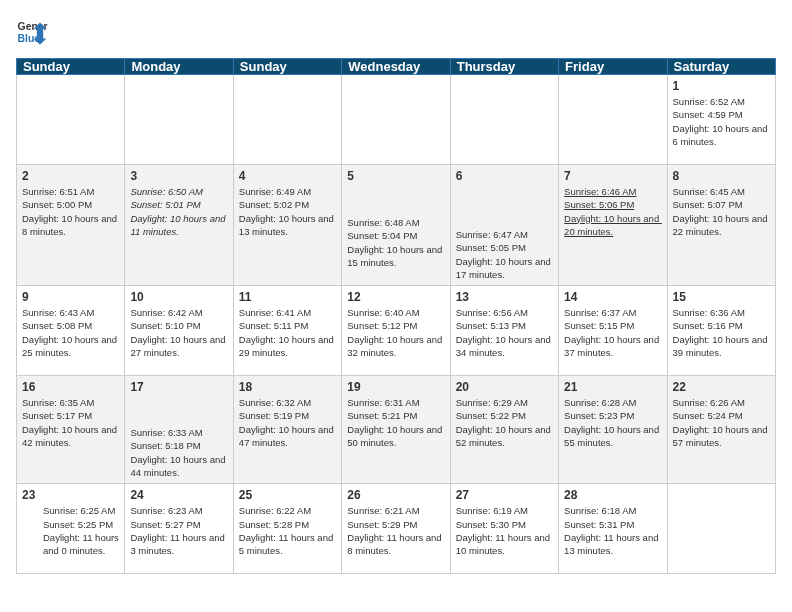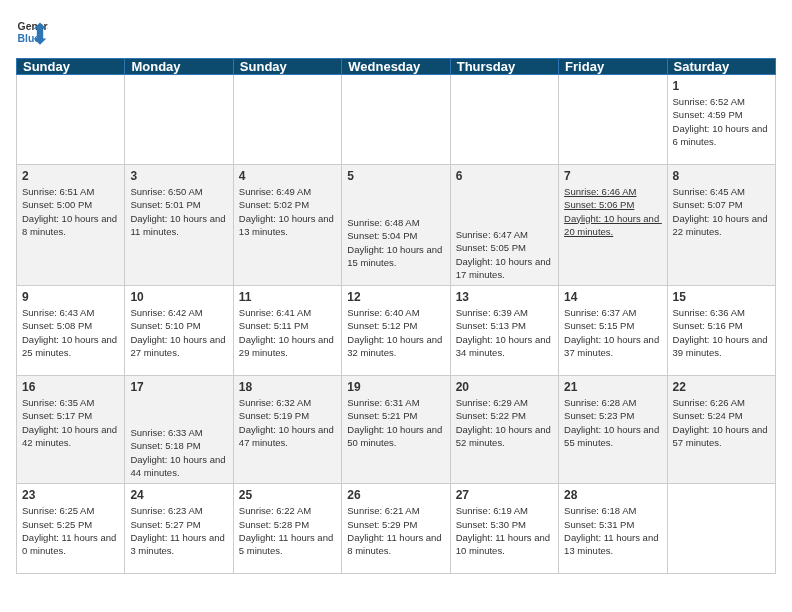--- a/index.html
+++ b/index.html
@@ -129,21 +129,21 @@
       </tr>
       <tr>
         <td>
           <span class="day-num">2</span>
           <div class="day-info" style="white-space: pre-wrap;">Sunrise: 6:51 AM
 Sunset: 5:00 PM
 Daylight: 10 hours and 8 minutes.</div>
         </td>
         <td>
           <span class="day-num">3</span>
-          <div class="day-info" style="white-space: pre-wrap;">Sunrise: 6:50 AM
+          <div class="day-info" style="white-space: pre-wrap; font-style: italic;">Sunrise: 6:50 AM
 Sunset: 5:01 PM
 Daylight: 10 hours and 11 minutes.</div>
         </td>
         <td>
           <span class="day-num">4</span>
           <div class="day-info" style="white-space: pre-wrap;">Sunrise: 6:49 AM
 Sunset: 5:02 PM
 Daylight: 10 hours and 13 minutes.</div>
         </td>
         <td>
@@ -191,21 +191,21 @@
 Daylight: 10 hours and 29 minutes.</div>
         </td>
         <td>
           <span class="day-num">12</span>
           <div class="day-info" style="white-space: pre-wrap;">Sunrise: 6:40 AM
 Sunset: 5:12 PM
 Daylight: 10 hours and 32 minutes.</div>
         </td>
         <td>
           <span class="day-num">13</span>
-          <div class="day-info" style="white-space: pre-wrap;">Sunrise: 6:39 AM
+          <div class="day-info" style="white-space: pre-wrap;">Sunrise: 6:56 AM
 Sunset: 5:13 PM
 Daylight: 10 hours and 34 minutes.</div>
         </td>
         <td>
           <span class="day-num">14</span>
           <div class="day-info" style="white-space: pre-wrap;">Sunrise: 6:37 AM
 Sunset: 5:15 PM
 Daylight: 10 hours and 37 minutes.</div>
         </td>
         <td>
@@ -255,21 +255,21 @@
         <td>
           <span class="day-num">22</span>
           <div class="day-info" style="white-space: pre-wrap;">Sunrise: 6:26 AM
 Sunset: 5:24 PM
 Daylight: 10 hours and 57 minutes.</div>
         </td>
       </tr>
       <tr>
         <td>
           <span class="day-num">23</span>
-          <div class="day-info" style="white-space: pre-wrap;">Sunrise: 6:25 AM
+          <div class="day-info" style="white-space: pre-wrap; margin-left: 21px;">Sunrise: 6:25 AM
 Sunset: 5:25 PM
 Daylight: 11 hours and 0 minutes.</div>
         </td>
         <td>
           <span class="day-num">24</span>
           <div class="day-info" style="white-space: pre-wrap;">Sunrise: 6:23 AM
 Sunset: 5:27 PM
 Daylight: 11 hours and 3 minutes.</div>
         </td>
         <td>

